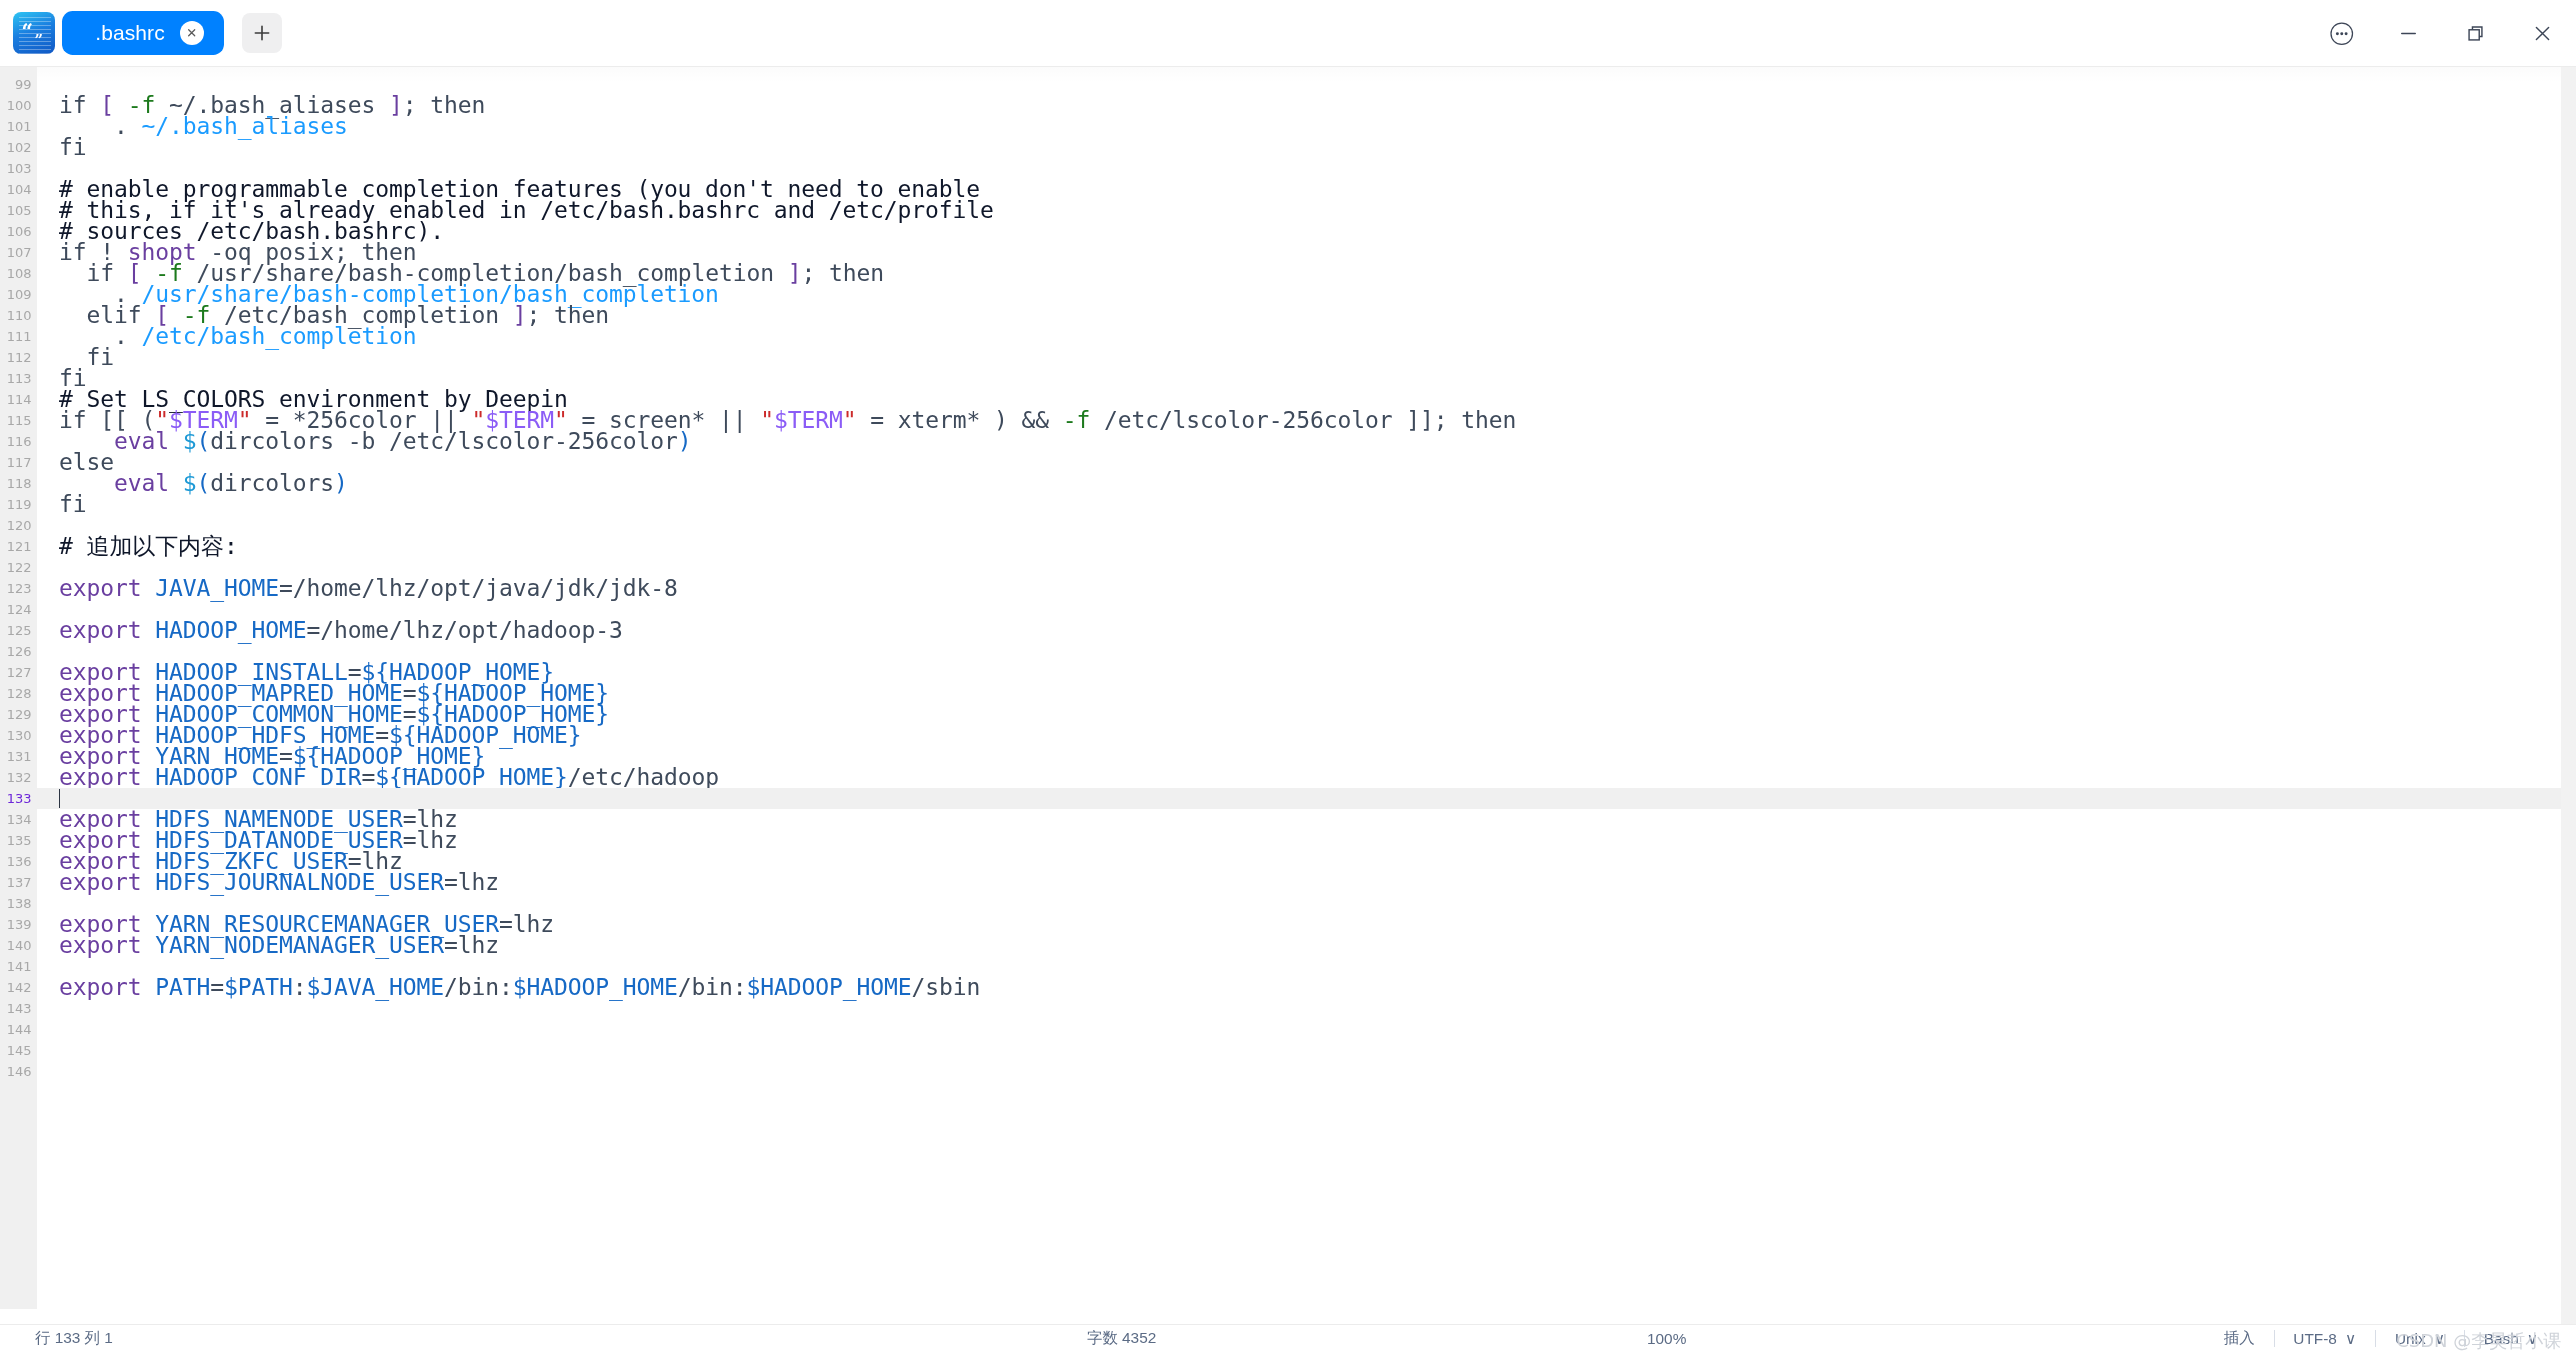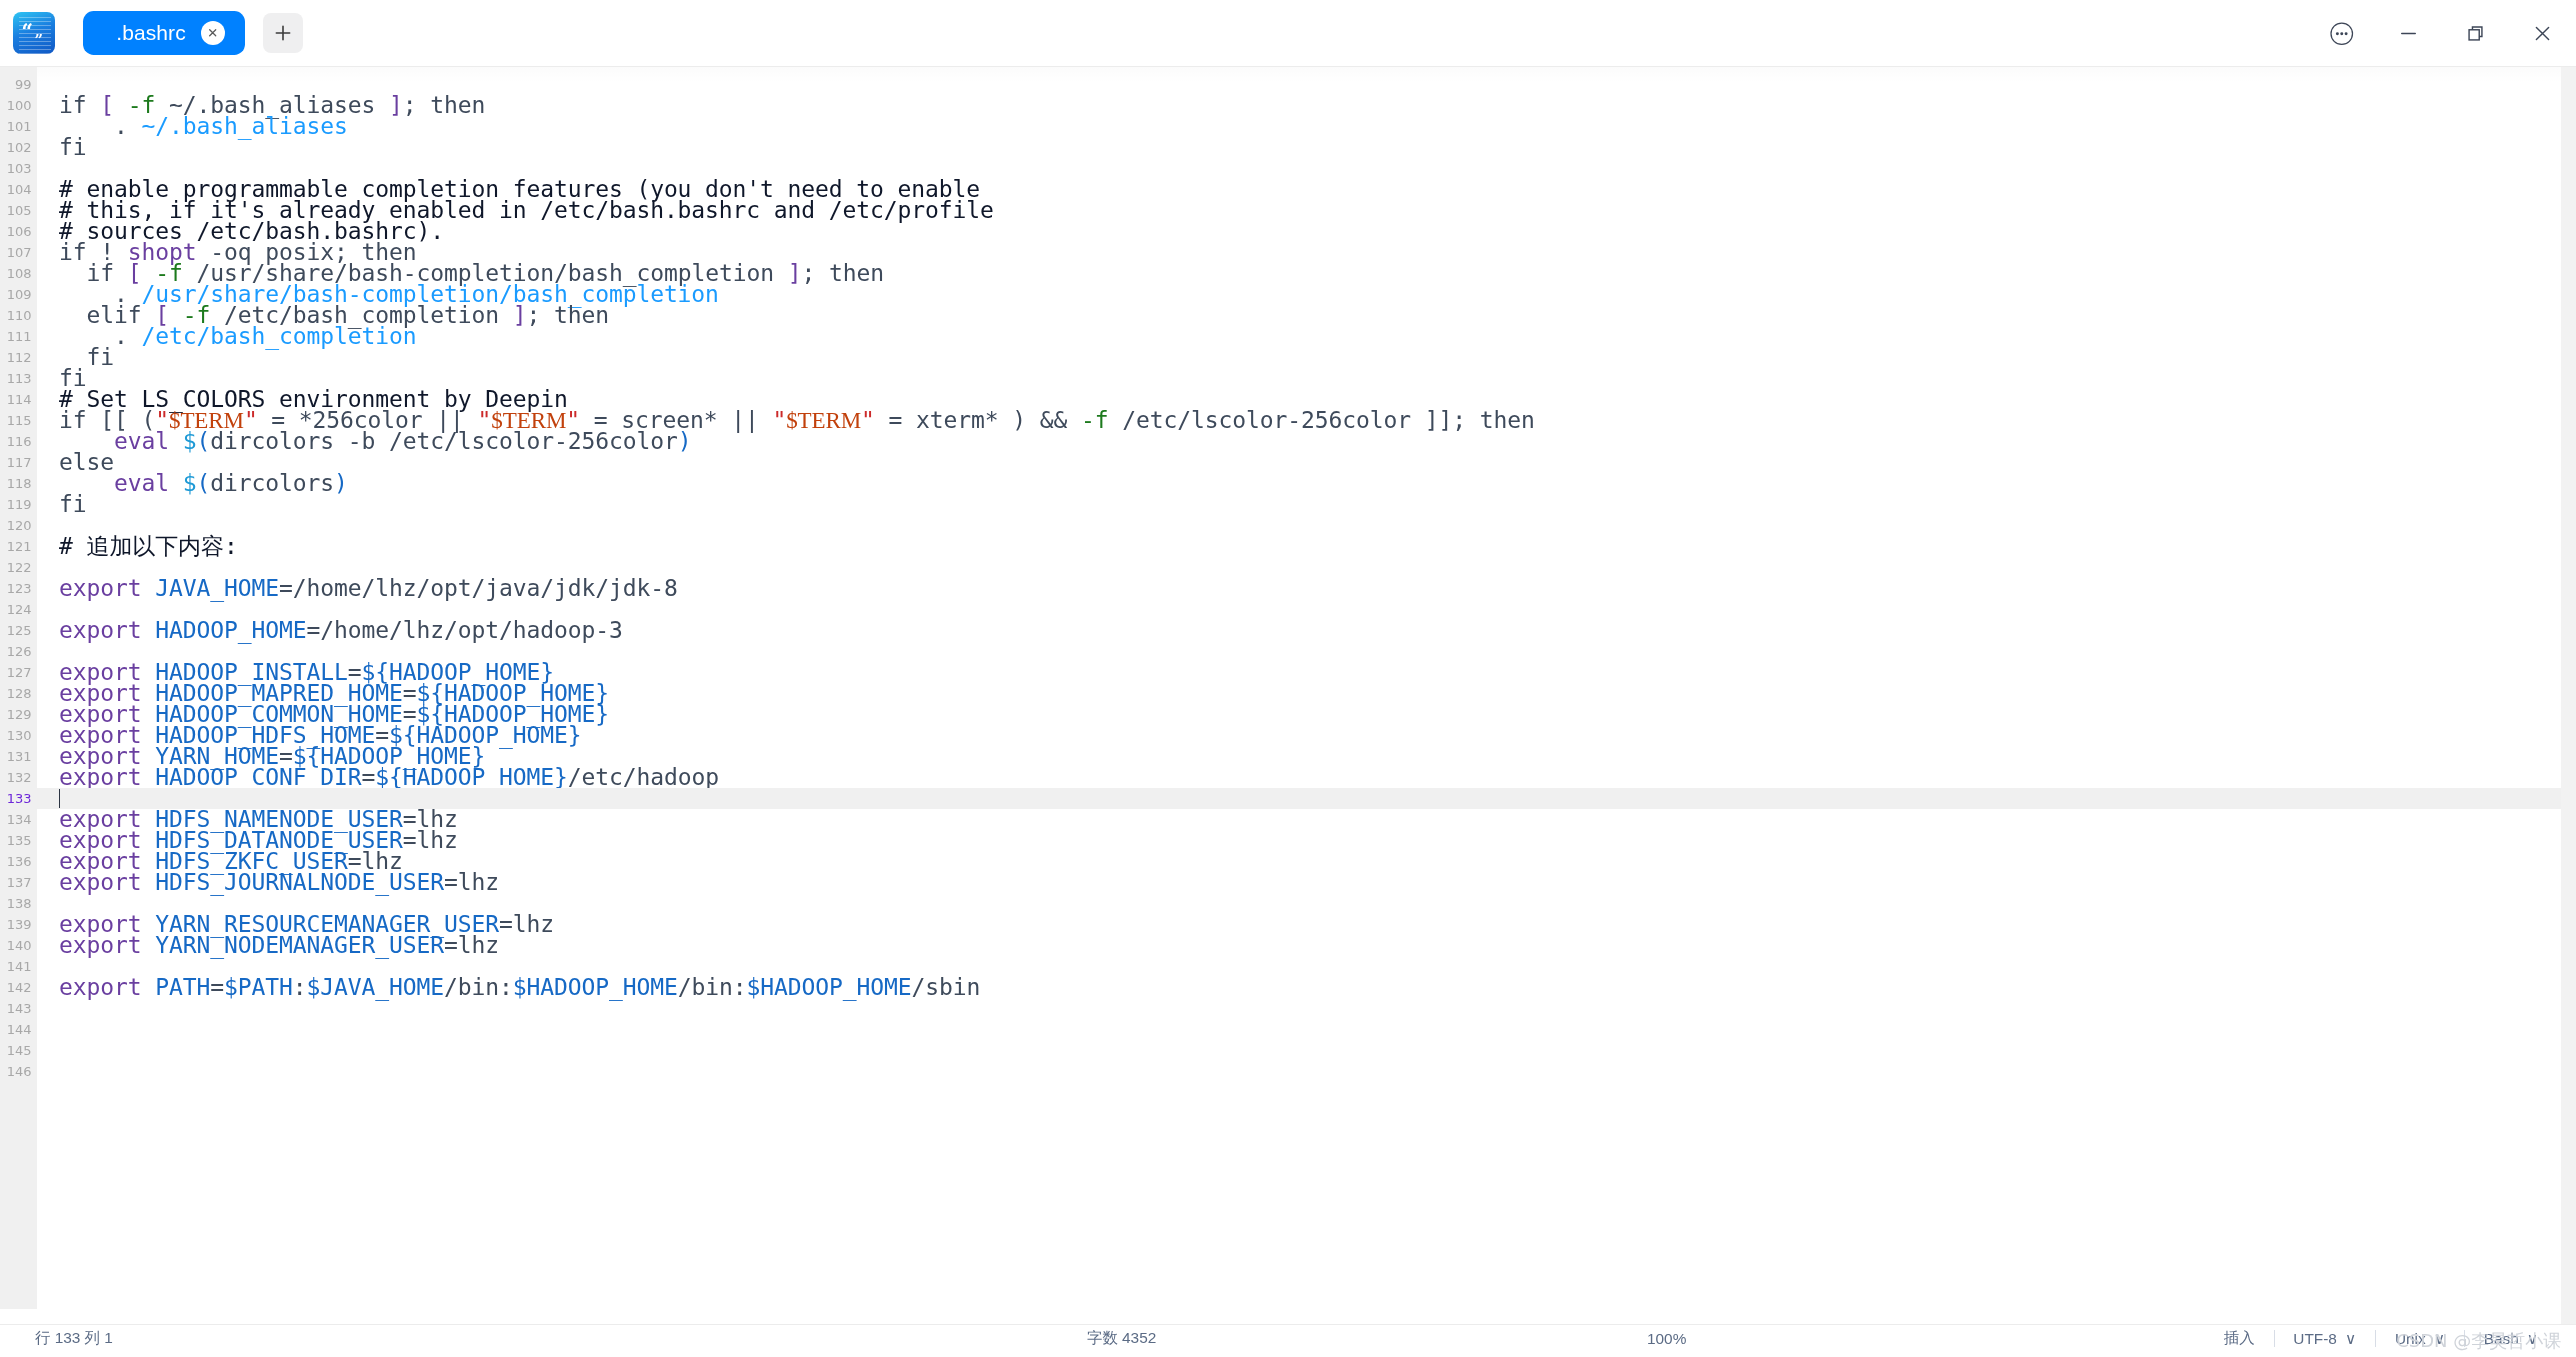--- a/index.html
+++ b/index.html
@@ -37,21 +37,21 @@
     position:absolute;left:8px;top:8.7px;
     color:#fff;font-size:20px;font-weight:bold;line-height:1;
     font-family:"DejaVu Serif", serif;
   }
   .app-logo .quote2{
     position:absolute;left:21px;top:21px;
     color:#fff;font-size:14.8px;font-weight:bold;line-height:1;
     font-family:"DejaVu Serif", serif;
   }
 
-  .tabstrip{ display:flex; align-items:center; margin-left:28px;border-radius:9px; }
+  .tabstrip{ display:flex; align-items:center; margin-left:7px;border-radius:9px; }
   .tab{
     height:44px;
     min-width:162px;
     background:#0081ff;
     border-radius:10.7px;
     display:flex;align-items:center;justify-content:center;
     padding:0 12px 0 24px;
     position:relative;
     cursor:pointer;
   }
@@ -140,21 +140,21 @@
     left:22px; top:1.3px;
     width:1.3px;height:19px;
     background:#2b3442;
   }
 
   
   .c-cmt{ color:#0f172a; }
   .c-kw { color:#6a3fa0; }          
   .c-var{ color:#1669c5; }          
   .c-dollar{ color:#1f9ad6; }       
-  .c-str{ color:#c2410c;font-family:Liberation Serif, serif; }          
+  .c-str{ color:#8b5cf6; }          
   .c-quote{ color:#cc2b2b; }        
   .c-path{ color:#1a9bff; }         
   .c-brk{ color:#6a3fa0; }          
   .c-flag{ color:#1d7a1d; }         
   .c-paren{ color:#1669c5; }        
   .c-txt{ color:#3e4a5b; }
 
   .vscroll{
     position:absolute; right:0; top:0; bottom:0; width:14.8px;
     background:#f2f2f2;

